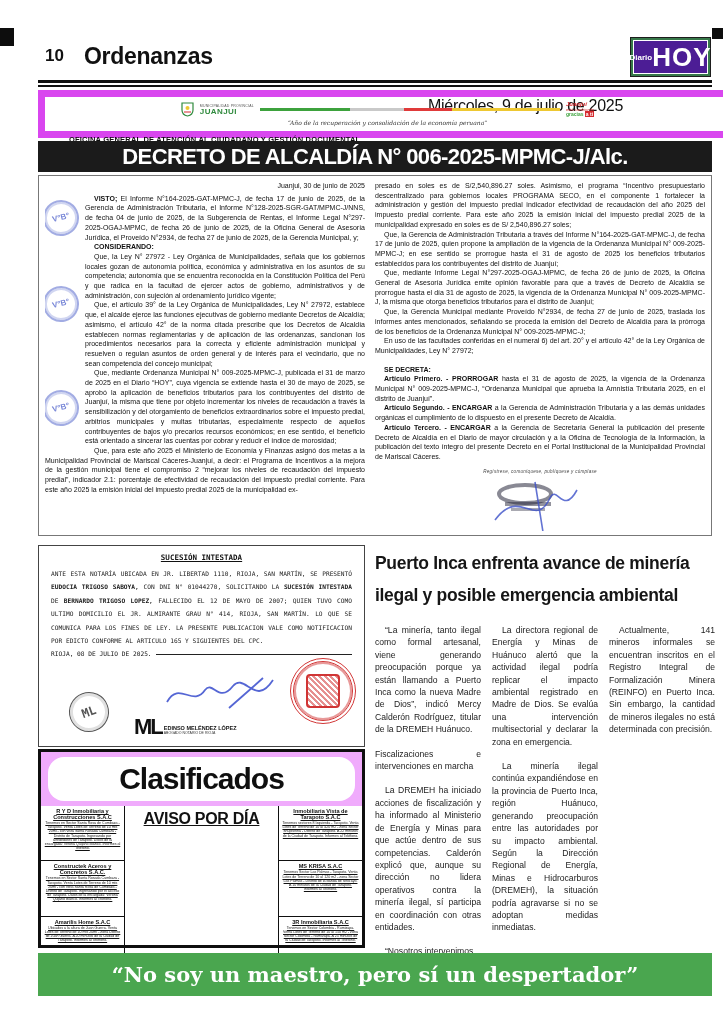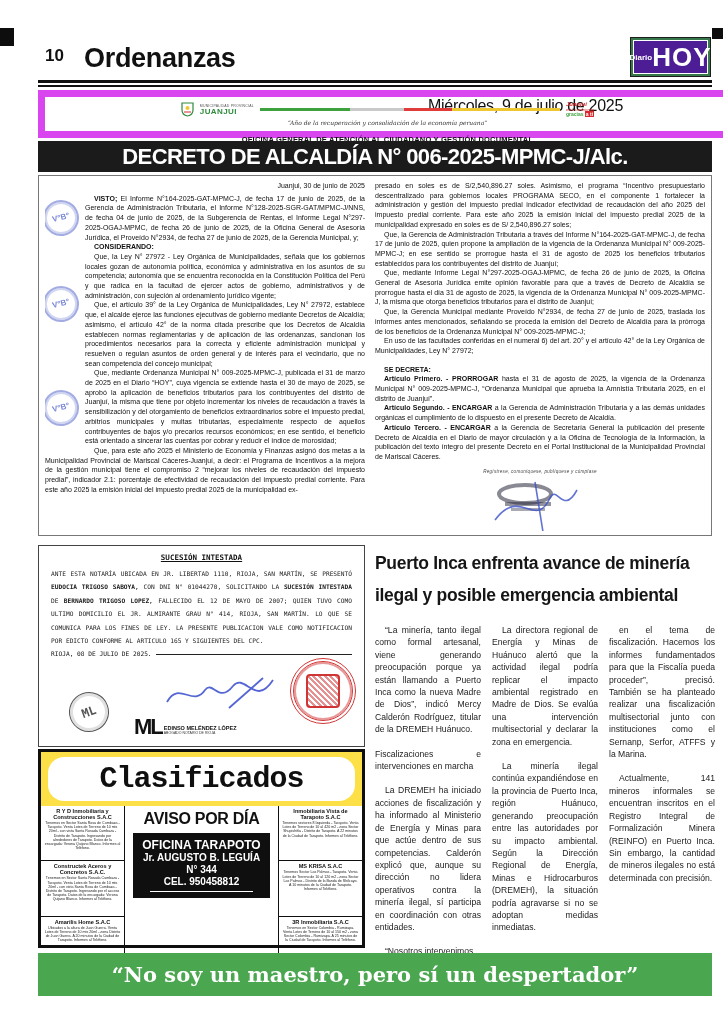--- a/index.html
+++ b/index.html
@@ -8,21 +8,21 @@
     position:relative; width:723px; height:1024px; background:#ffffff;
     font-family:"Liberation Sans", sans-serif; color:#111; overflow:hidden;
     margin:0 auto;
   }
   
   .corner-tl { position:absolute; left:0; top:28px; width:14px; height:18px; background:#0d0d0d; }
   .corner-tr { position:absolute; right:0; top:28px; width:11px; height:11px; background:#0d0d0d; }
 
   
   .pageno { position:absolute; left:45px; top:46px; font-size:17px; font-weight:bold; }
-  .section { position:absolute; left:84px; top:43px; font-size:27px; font-weight:bold; letter-spacing:-.3px; }
+  .section { position:absolute; left:84px; top:43px; font-size:23px; font-weight:bold; letter-spacing:-.3px; }
   .eddate { position:absolute; right:100px; top:49px; font-size:16px; letter-spacing:-.3px;margin-top:48px; }
   .hoy { position:absolute; right:12px; top:37px; width:81px; height:40px; background:#4c1d95;
          border:1px solid #1d1d1d; box-shadow:inset 0 0 0 2px #37794a, inset 0 0 0 3px #ffffff;
          display:flex; flex-direction:row; align-items:center; justify-content:center; }
   .hoy .t { color:#fff; font-size:8px; font-weight:bold; line-height:9px; }
   .hoy .n { color:#fff; font-size:26px; font-weight:bold; line-height:22px; letter-spacing:1px; }
   .dbl-rule { position:absolute; left:38px; top:80px; width:674px; height:7px;
               border-top:3px solid #111; border-bottom:2px solid #111; }
 
   
@@ -35,21 +35,21 @@
   .muni .mn { font-size:8px; font-weight:bold; color:#2f8a3d; letter-spacing:.4px; }
   .tricolor { width:300px; height:3px;
     background:linear-gradient(to right,#3da23d 0 30%,#c9c9c9 30% 48%,#e03a3a 48% 64%,#eec832 64% 100%); }
   .campaign { line-height:5px; text-align:left; }
   .campaign .c1 { color:#d42a2e; font-size:6px; font-weight:bold; font-style:italic; }
   .campaign .c2 { color:#d42a2e; font-size:4px; }
   .campaign .c3 { color:#3da23d; font-size:5px; font-weight:bold; }
   .campaign .chip { background:#d42a2e; color:#fff; padding:0 1px; font-size:5px; }
   .mh-quote { text-align:center; font-family:"DejaVu Serif", serif; font-style:italic;
               font-size:6px; color:#333; height:10px; line-height:10px; }
-  .mh-office { text-align:center; height:12px; }
+  .mh-office { height:12px; }
   .mh-office span { display:inline-block; font-size:7.5px; font-weight:bold; letter-spacing:.2px;
                     border-bottom:1px solid #222; padding:1px 14px 1px; }
 
   
   .decree-bar { position:absolute; left:38px; top:141px; width:674px; height:31px; background:#1b1b1b;
                 color:#fff; display:flex; align-items:center; justify-content:center;
                 font-size:22px; font-weight:bold; letter-spacing:-.6px; }
   .decree-box { position:absolute; left:38px; top:175px; width:674px; height:361px;
                 border:1px solid #777; padding:5px 6px 4px; overflow:hidden; }
   .decree-cols { display:flex; gap:10px; height:100%; }
@@ -98,24 +98,24 @@
   
   .article { position:absolute; left:375px; top:547px; width:340px; }
   .art-title { font-size:17.5px; font-weight:bold; line-height:32px; letter-spacing:-.3px; color:#161616; }
   .art-cols { display:flex; gap:11px; margin-top:13px; }
   .acol { width:106px; font-size:8.6px; line-height:12.4px; text-align:justify; color:#222; }
   .acol p { text-indent:10px; margin-bottom:12px; }
   .acol .sub { text-indent:0; }
 
   
   .clasif { position:absolute; left:38px; top:749px; width:327px; height:199px; border:3px solid #0f0f0f; }
-  .clasif-head { height:54px; background:#fde047; padding:5px 7px;font-family:Liberation Mono, monospace; }
+  .clasif-head { height:54px; background:#f0abfc; padding:5px 7px; }
   .clasif-pill { height:100%; background:#fff; border-radius:16px; display:flex; align-items:center;
                  justify-content:center; font-size:30px; font-weight:800; letter-spacing:-1px; color:#0f0f0f; }
-  .clasif-body { display:flex; height:165px; }
+  .clasif-body { display:flex; height:165px;text-decoration:underline; }
   .adcol { width:84px; display:flex; flex-direction:column; }
   .adcol.l { border-right:1.5px solid #0f0f0f; }
   .adcol.r { border-left:1.5px solid #0f0f0f; }
   .ad { flex:1; padding:2px 3px; border-bottom:1px solid #0f0f0f; overflow:hidden; }
   .ad:last-child { border-bottom:none; }
   .ad-t { font-size:5.6px; font-weight:800; text-align:center; line-height:6px; margin-bottom:1px; }
   .ad-b { font-size:3.6px; line-height:4.2px; text-align:center; color:#222; }
   .adcenter { flex:1; padding:4px 8px 0; text-align:center; }
   .aviso { font-size:16px; font-weight:800; letter-spacing:-.3px; }
   .price { font-size:28px; font-weight:800; letter-spacing:-.5px; margin-top:2px; }
@@ -245,21 +245,20 @@
         <p>“La minería, tanto ilegal como formal artesanal, viene generando preocupación porque ya están llamando a Puerto Inca como la nueva Madre de Dios”, indicó Mercy Calderón Rodríguez, titular de la DREMEH Huánuco.</p>
         <p class="sub">Fiscalizaciones e intervenciones en marcha</p>
         <p>La DREMEH ha iniciado acciones de fiscalización y ha informado al Ministerio de Energía y Minas para que actúe dentro de sus competencias. Calderón explicó que, aunque su dirección no lidera operativos contra la minería ilegal, sí participa en coordinación con otras entidades.</p>
         <p>“Nosotros intervenimos</p>
       </div>
       <div class="acol">
         <p>La directora regional de Energía y Minas de Huánuco alertó que la actividad ilegal podría replicar el impacto ambiental registrado en Madre de Dios. Se evalúa una intervención multisectorial y declarar la zona en emergencia.</p>
         <p>La minería ilegal continúa expandiéndose en la provincia de Puerto Inca, región Huánuco, generando preocupación entre las autoridades por su impacto ambiental. Según la Dirección Regional de Energía, Minas e Hidrocarburos (DREMEH), la situación podría agravarse si no se adoptan medidas inmediatas.</p>
       </div>
       <div class="acol">
-        <p>en el tema de fiscalización. Hacemos los informes fundamentados para que la Fiscalía pueda proceder”, precisó. También se ha planteado realizar una fiscalización multisectorial junto con instituciones como el Sernanp, Serfor, ATFFS y la Marina.</p>
         <p>Actualmente, 141 mineros informales se encuentran inscritos en el Registro Integral de Formalización Minera (REINFO) en Puerto Inca. Sin embargo, la cantidad de mineros ilegales no está determinada con precisión.</p>
       </div>
     </div>
   </div>
 
   <div class="clasif">
     <div class="clasif-head">
       <div class="clasif-pill">Clasificados</div>
     </div>
     <div class="clasif-body">
@@ -272,26 +271,20 @@
           <div class="ad-t">Constructek Aceros y Concretos S.A.C.</div>
           <div class="ad-b">Tenemos en Sector Santa Rosada Cumbaza - Tarapoto. Venta Lotes de Terreno de 10 mts 20ml - con vista Santa Rosa de Cumbaza - Distrito de Tarapoto. Ingresando por el acceso de Tarapoto. Datos de la encargada: Verona Quijano Blanco. Informes al Teléfono.</div>
         </div>
         <div class="ad">
           <div class="ad-t">Amarilis Home S.A.C</div>
           <div class="ad-b">Ubicados a la altura de Juan Guerra. Venta Lotes de Terreno de 10 mts 20ml - zona Distrito de Juan Guerra. A 20 minutos de la Ciudad de Tarapoto. Informes al Teléfono.</div>
         </div>
       </div>
       <div class="adcenter">
         <div class="aviso">AVISO POR DÍA</div>
-        <div class="officebox">
-          <div class="o1">OFICINA TARAPOTO</div>
-          <div class="o2">Jr. AUGUSTO B. LEGUÍA N° 344</div>
-          <div class="o3">CEL. 950458812</div>
-          <div class="uline"></div>
-        </div>
       </div>
       <div class="adcol r">
         <div class="ad">
           <div class="ad-t">Inmobiliaria Vista de Tarapoto S.A.C</div>
           <div class="ad-b">Tenemos sectores 8 Izquierda - Tarapoto. Venta Lotes de Terreno de 10 al 420 m2 - zona Sector Shupishiña - Distrito de Tarapoto. A 22 minutos de la Ciudad de Tarapoto. Informes al Teléfono.</div>
         </div>
         <div class="ad">
           <div class="ad-t">MS KRISA S.A.C</div>
           <div class="ad-b">Tenemos Sector Las Palmas - Tarapoto. Venta Lotes de Terreno de 10 al 120 m2 - zona Sector Las Palmas - Distrito de la Banda de Shilcayo. A 10 minutos de la Ciudad de Tarapoto. Informes al Teléfono.</div>
         </div>

